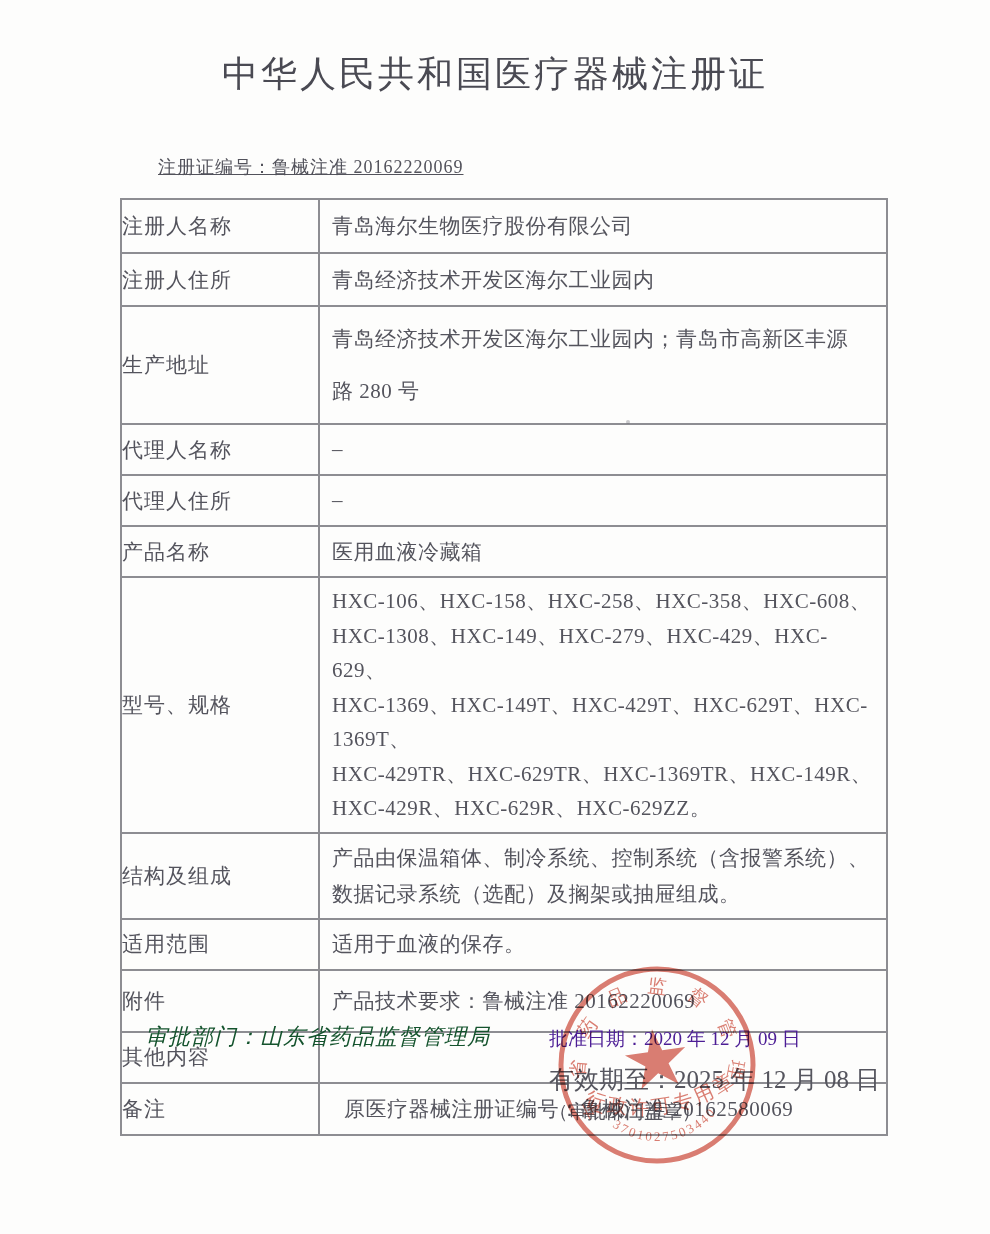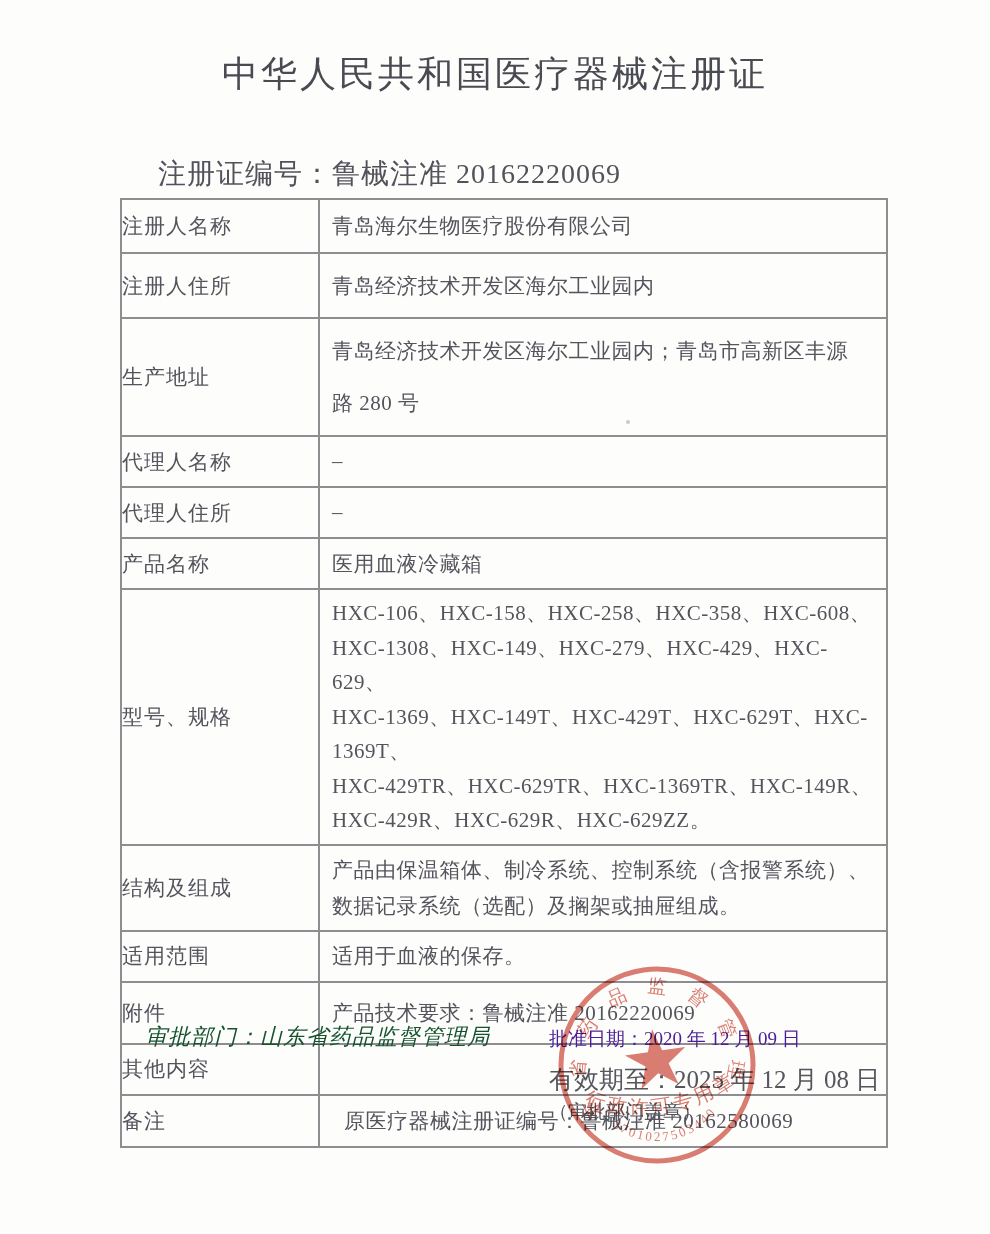--- a/index.html
+++ b/index.html
@@ -13,21 +13,21 @@
     overflow:hidden;
   }
   .doc-title {
     position:absolute; top:50px; left:0; width:100%;
     text-align:center;
     font-size:36px; letter-spacing:3px;
     color:#4a4a53; font-weight:400;
   }
   .cert-no-line {
     position:absolute; left:158px; top:155px;
-    font-size:28px; color:#52525b; letter-spacing:1px;
+    font-size:18px; color:#52525b; letter-spacing:1px;text-decoration:underline;
   }
   table.cert-table {
     position:absolute; left:120px; top:198px;
     width:768px;
     border-collapse:collapse; table-layout:fixed;
     font-size:21px; color:#54545d;
   }
   .cert-table td { border:2px solid #8d8d92; vertical-align:middle; }
   .cert-table td.c-label {
     width:198px; letter-spacing:1px;
@@ -73,21 +73,21 @@
   <div class="doc-title">中华人民共和国医疗器械注册证</div>
 
   <div class="cert-no-line">注册证编号：鲁械注准 20162220069</div>
 
   <table class="cert-table">
     <tbody>
       <tr style="height:54px">
         <td class="c-label">注册人名称</td>
         <td class="c-value">青岛海尔生物医疗股份有限公司</td>
       </tr>
-      <tr style="height:65px">
+      <tr style="height:53px">
         <td class="c-label">注册人住所</td>
         <td class="c-value">青岛经济技术开发区海尔工业园内</td>
       </tr>
       <tr style="height:106px">
         <td class="c-label">生产地址</td>
         <td class="c-value lh52">青岛经济技术开发区海尔工业园内；青岛市高新区丰源
 路 280 号</td>
       </tr>
       <tr style="height:51px">
         <td class="c-label">代理人名称</td>

